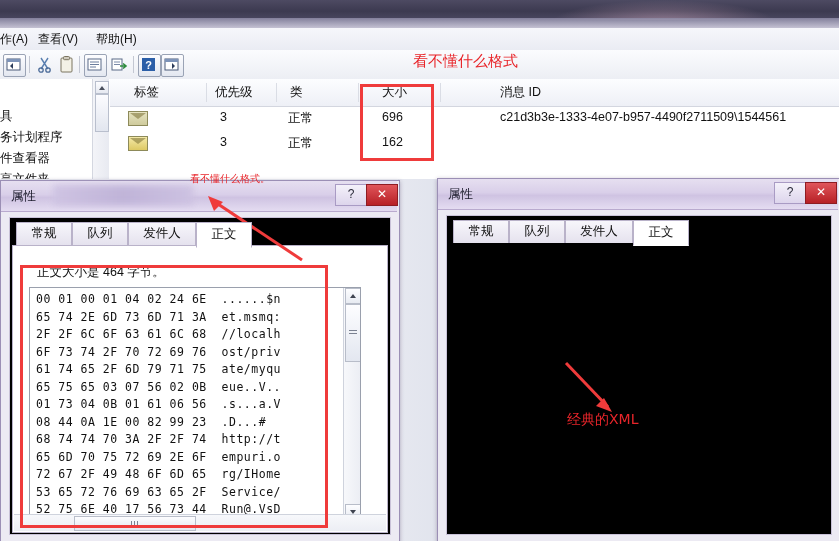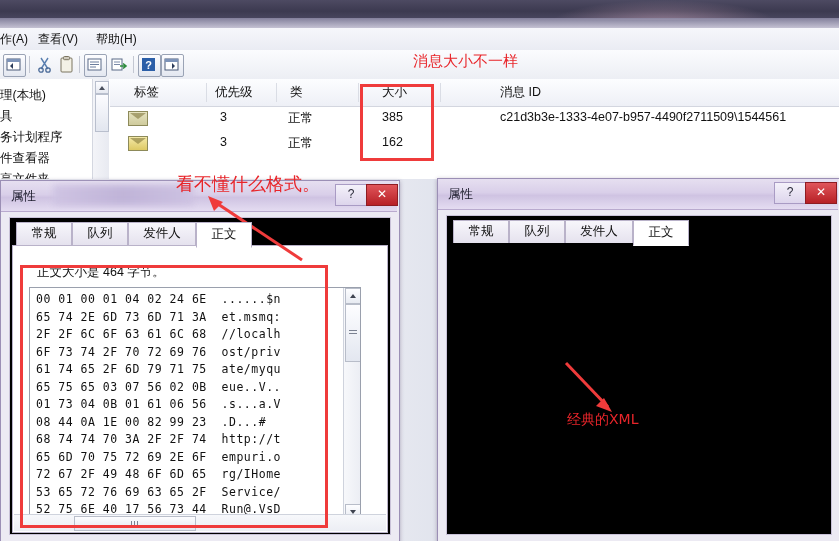--- a/index.html
+++ b/index.html
@@ -176,21 +176,20 @@
     <div class="tbtn boxed" style="left:161px">
       <svg width="19" height="19" viewBox="0 0 19 19">
           <rect x="3" y="4" width="13" height="11" fill="#fff" stroke="#4a5a78"></rect>
           <rect x="3" y="4" width="13" height="3" fill="#7d93b8"></rect>
           <path d="M13 11 L10 8 L10 14 Z" fill="#2c3c5a"></path>
         </svg>
     </div>
   </div>
 
   <div id="tree-pane">
-    <div class="tree-item" style="top:6px">理(本地)</div>
     <div class="tree-item" style="top:27px">具</div>
     <div class="tree-item" style="top:48px">务计划程序</div>
     <div class="tree-item" style="top:69px">件查看器</div>
     <div class="tree-item" style="top:90px">享文件夹</div>
   </div>
   <div id="tree-scroll">
     <div class="up"></div>
     <div class="thumb"></div>
   </div>
 
@@ -204,40 +203,40 @@
       <div class="hsep" style="left:96px"></div>
       <div class="hsep" style="left:166px"></div>
       <div class="hsep" style="left:248px"></div>
       <div class="hsep" style="left:330px"></div>
     </div>
 
     <div class="lrow" style="top:27px">
       <div class="env-icon dim"></div>
       <div class="cell" style="left:110px">3</div>
       <div class="cell" style="left:178px">正常</div>
-      <div class="cell" style="left:272px">385</div>
+      <div class="cell" style="left:272px">696</div>
       <div class="cell" style="left:390px">c21d3b3e-1333-4e07-b957-4490f2711509\1544561</div>
     </div>
     <div class="lrow" style="top:52px">
       <div class="env-icon"></div>
       <div class="cell" style="left:110px">3</div>
       <div class="cell" style="left:178px">正常</div>
       <div class="cell" style="left:272px">162</div>
     </div>
   </div>
 
   <div style="position:absolute;left:0;top:179px;width:839px;height:362px;background:#eef1f7;"></div>
   <div style="position:absolute;left:398px;top:179px;width:60px;height:362px;
               background:linear-gradient(90deg,#e6e8f0,#dfe2ec);"></div>
   <div style="position:absolute;left:818px;top:179px;width:21px;height:362px;
               background:linear-gradient(90deg,#cfd3e2,#b8bdd2);"></div>
   <div style="position:absolute;left:795px;top:420px;width:44px;height:121px;background:#a7c6d8;"></div>
 </div>
 
-<div class="ann-text" style="left:413px;top:52px;font-size:15px;">消息大小不一样</div>
+<div class="ann-text" style="left:413px;top:52px;font-size:15px;">看不懂什么格式</div>
 <div class="ann-box" style="left:360px;top:84px;width:68px;height:71px;"></div>
 
 <div class="dlg" style="left:0px;top:180px;width:398px;height:361px;">
 
   <div class="dlg-title" style="width:396px;">
     <div class="t">属性</div>
     <div class="blur"></div>
     <div class="tbtn-sq" style="left:334px">?</div>
     <div class="tbtn-sq close" style="left:365px">✕</div>
   </div>
@@ -284,21 +283,21 @@
         <div class="thumb" style="left:60px;width:120px;">
           <div class="grip"></div>
         </div>
       </div>
     </div>
   </div>
 </div>
 
 <div class="ann-box" style="left:20px;top:265px;width:302px;height:257px;"></div>
 
-<div class="ann-text" style="left:176px;top:172px;font-size:18px;">看不懂什么格式。</div>
+<div class="ann-text" style="left:190px;top:172px;font-size:10px;">看不懂什么格式。</div>
 <svg class="ann-arrow" style="left:190px;top:190px;width:120px;height:80px;" viewBox="0 0 120 80">
   <path d="M112 70 L22 10" stroke="#ef3b3b" stroke-width="3" fill="none"></path>
   <path d="M18 6 L33 12 L24 21 Z" fill="#ef3b3b"></path>
 </svg>
 
 <div class="dlg" style="left:437px;top:178px;width:402px;height:363px;">
 
   <div class="dlg-title" style="width:400px;">
     <div class="t">属性</div>
     <div class="tbtn-sq" style="left:336px">?</div>

